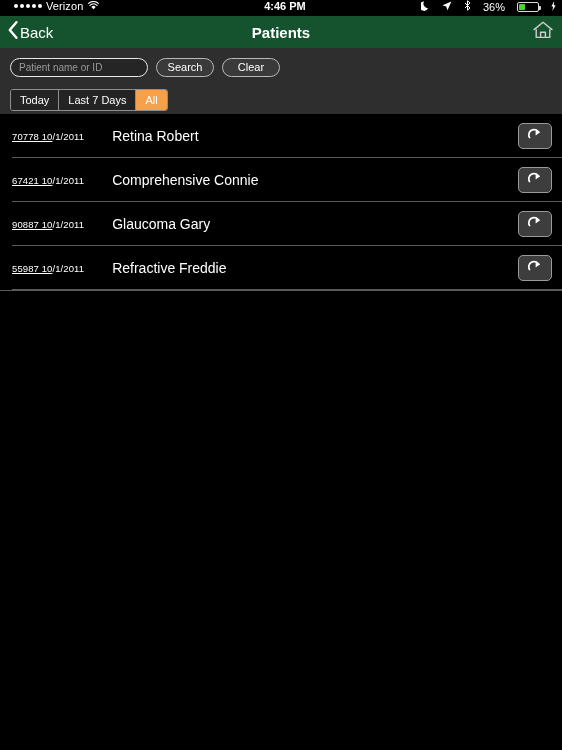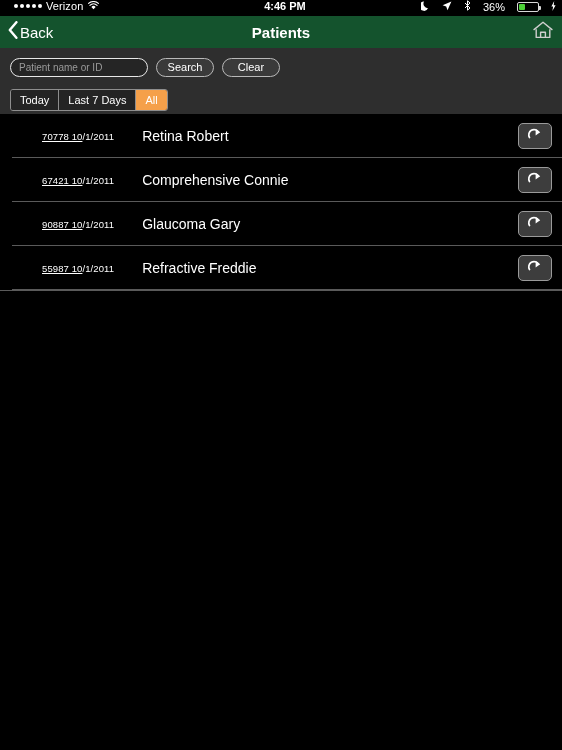--- a/index.html
+++ b/index.html
@@ -226,21 +226,20 @@
     background: #5a5a5a;
   }
   .row-meta {
     font-size: 9.5px;
     color: #fff;
     white-space: nowrap;
     letter-spacing: .1px;
   }
   .row-meta .id {
     text-decoration: underline;
-    margin-left: 30px;
   }
   .row-name {
     font-size: 14px;
     color: #ffffff;
     margin-left: 28px;
     white-space: nowrap;
   }
   .row-action {
     margin-left: auto;
     width: 34px;

